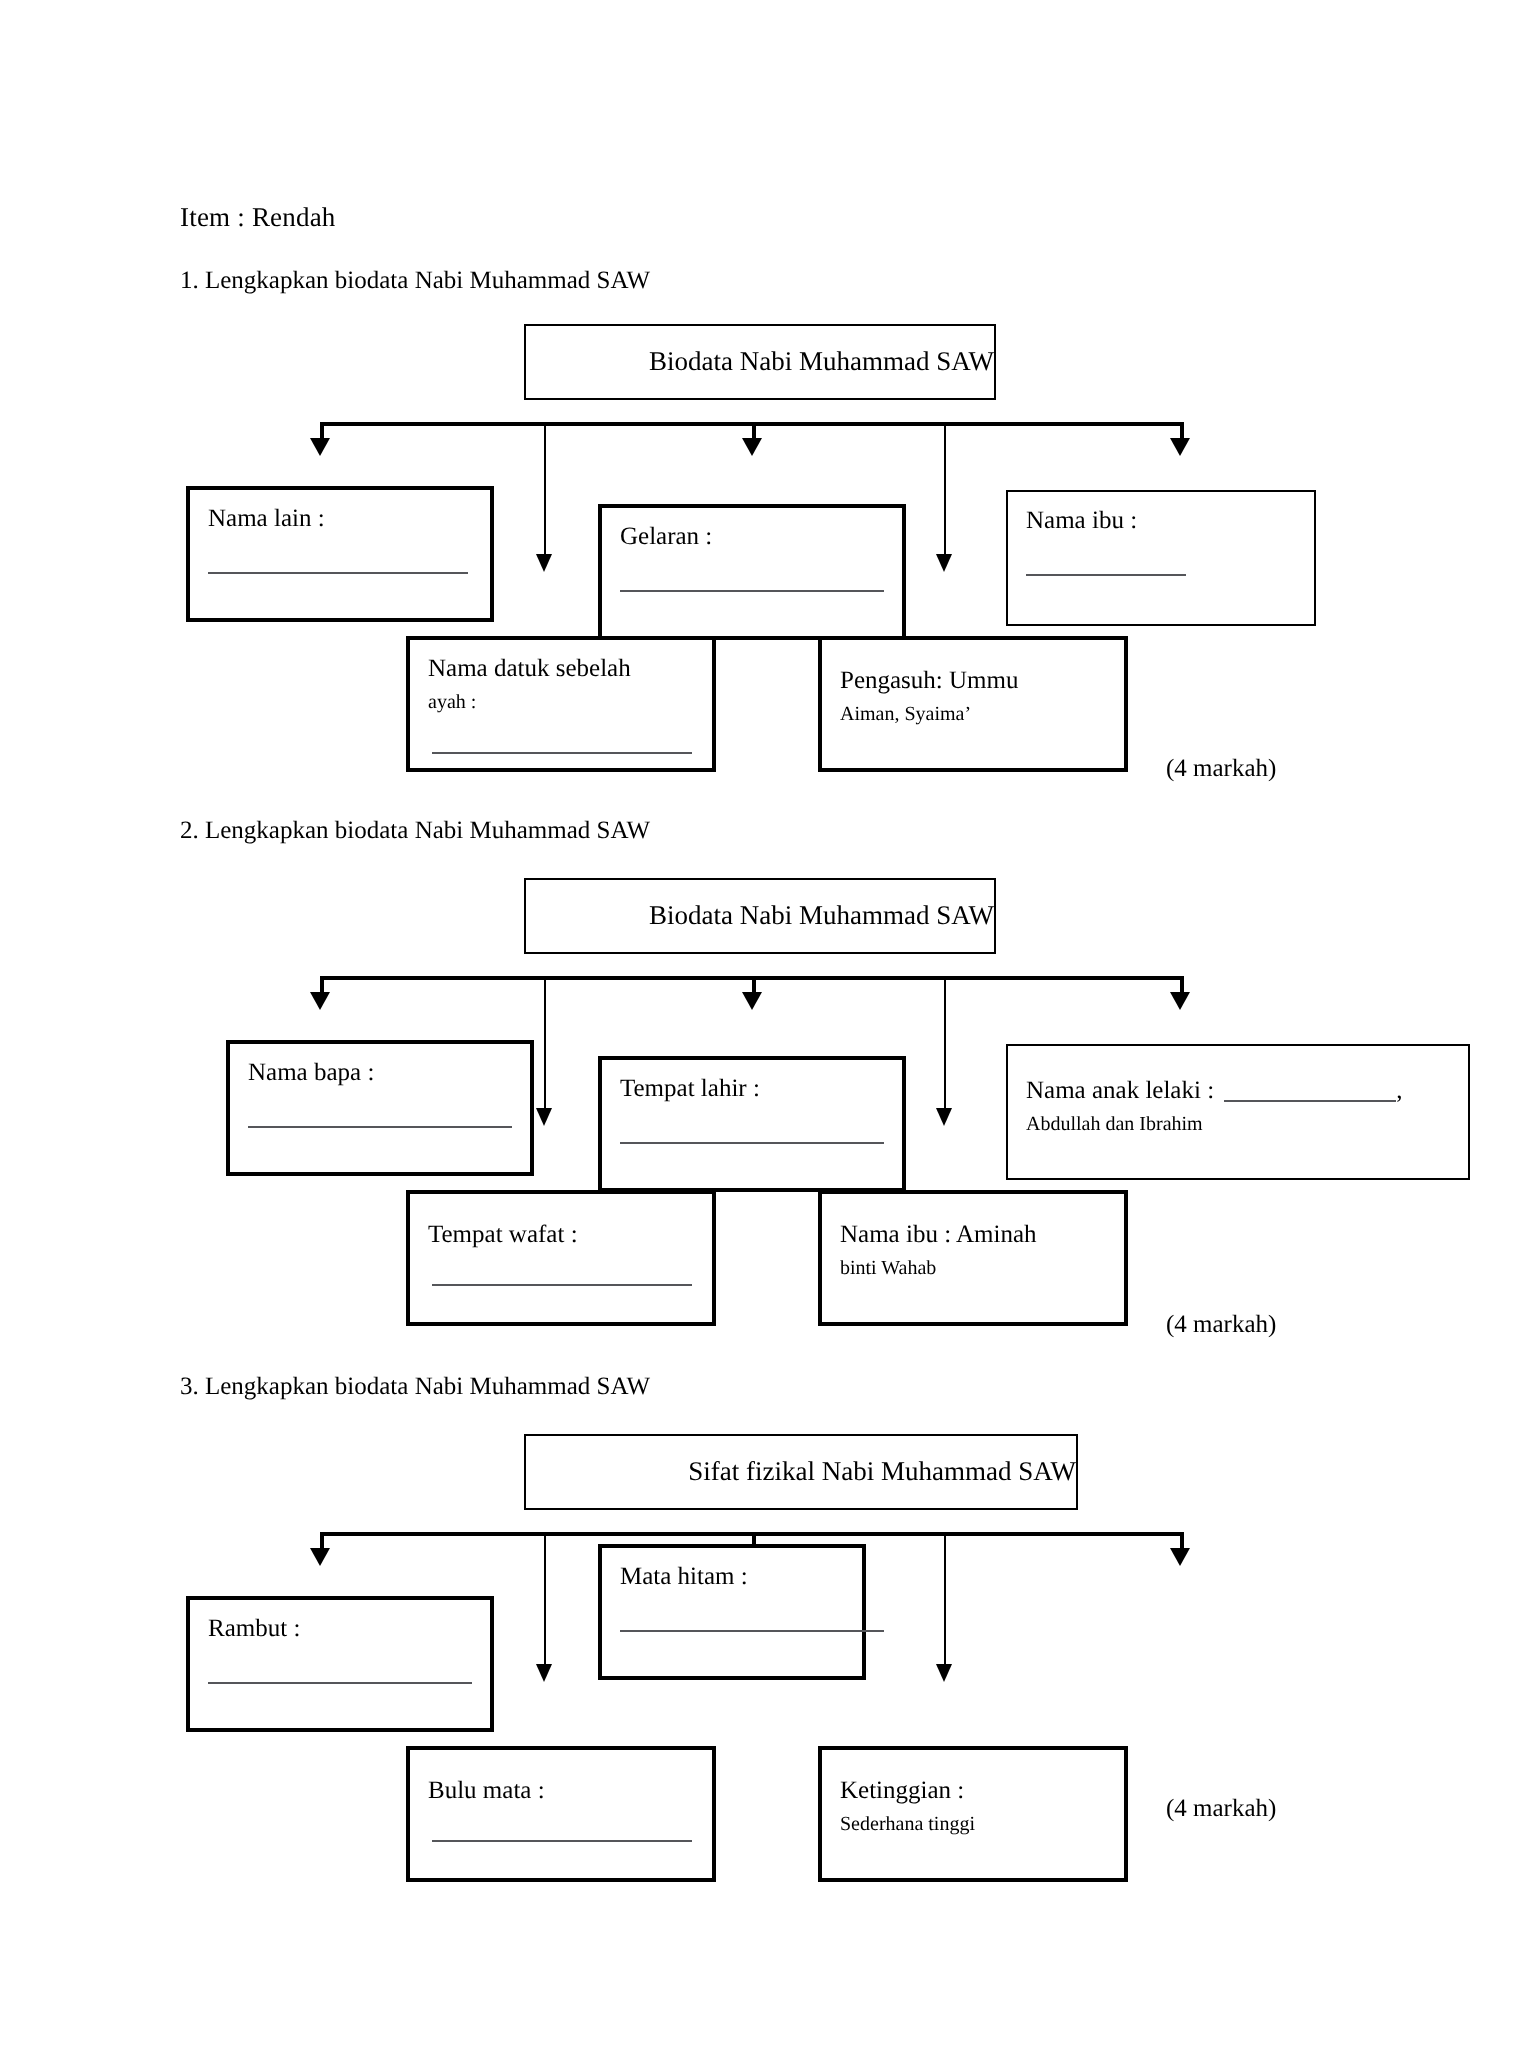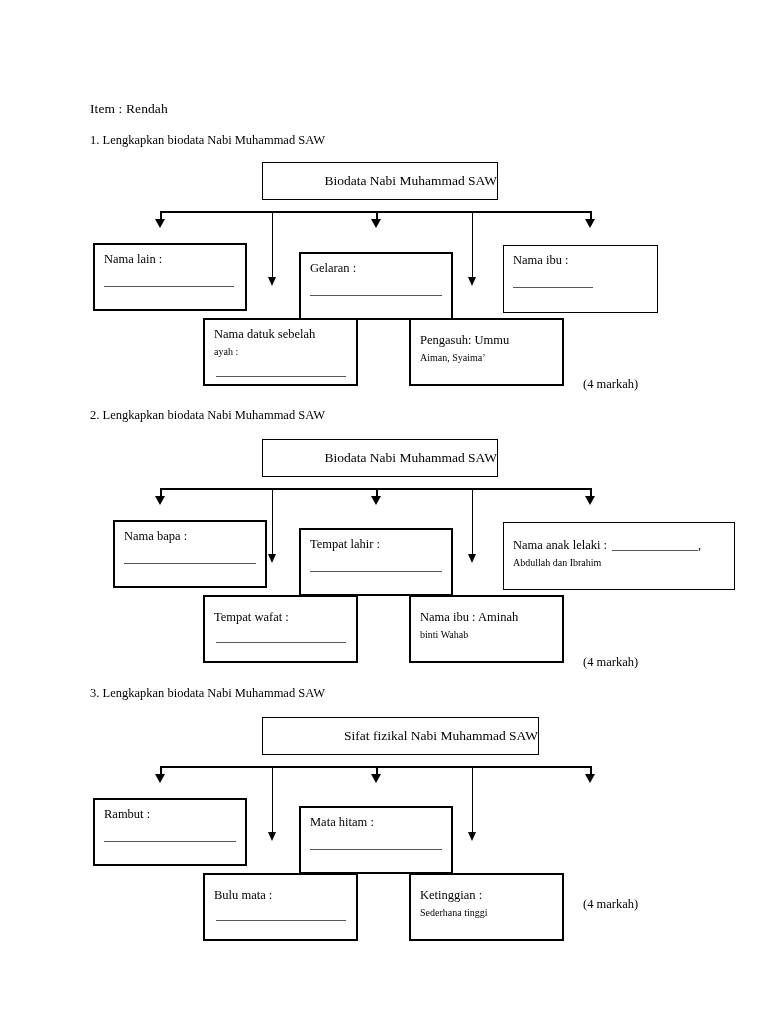--- a/index.html
+++ b/index.html
@@ -275,21 +275,21 @@
   <div class="vthin" style="left:472px; top:766px; height:72px;"></div>
   <div class="arrow sm" style="left:467.5px; top:832px;"></div>
 
   <div class="box thick" style="left:93px; top:798px; width:154px; height:68px;">
     <div class="box-inner">
       <span class="lbl">Rambut :</span>
       <div class="rule" style="left:0px; top:35px; width:132px;"></div>
     </div>
   </div>
 
-  <div class="box thick" style="left:299px; top:806px; width:154px; height:68px;padding-left:12px;">
+  <div class="box thick" style="left:299px; top:772px; width:134px; height:68px;padding-left:12px;">
     <div class="box-inner">
       <span class="lbl">Mata hitam :</span>
       <div class="rule" style="left:0px; top:35px; width:132px;"></div>
     </div>
   </div>
 
 
   <div class="box thick" style="left:203px; top:873px; width:155px; height:68px;">
     <div class="box-inner" style="top:12px;">
       <span class="lbl">Bulu mata :</span>

